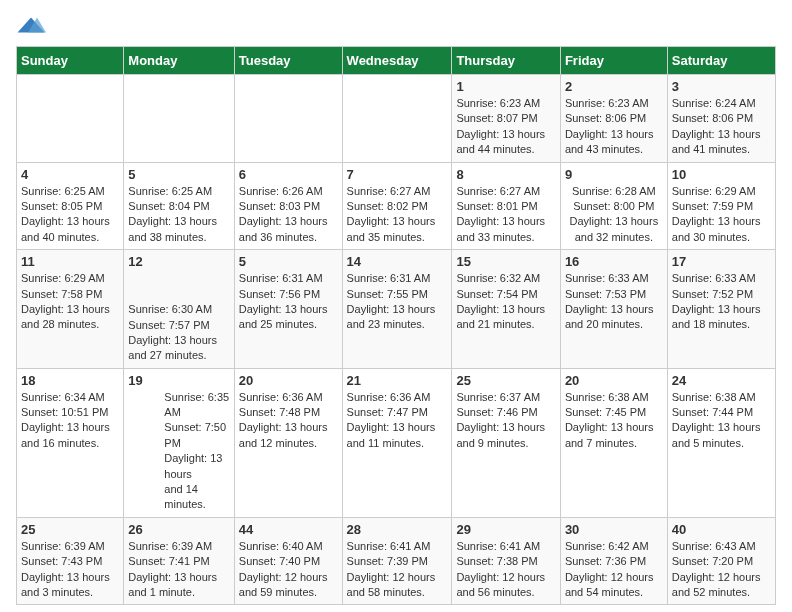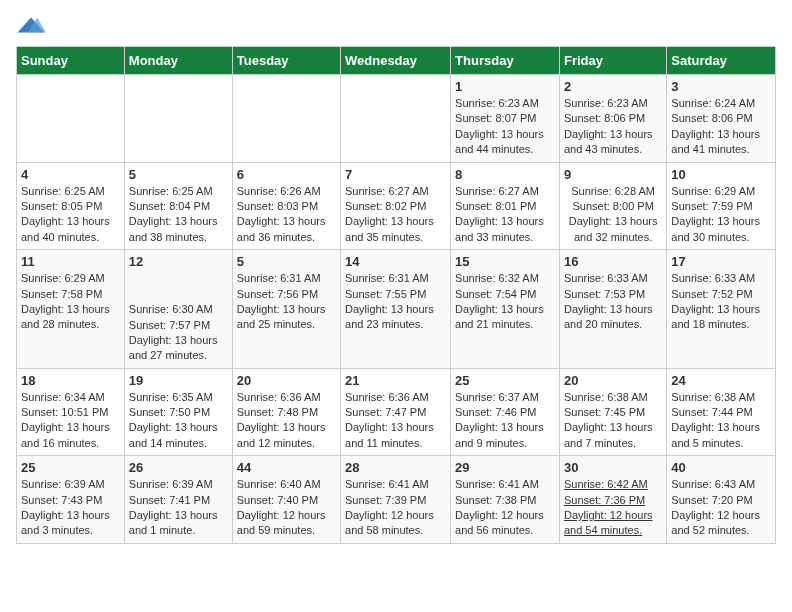--- a/index.html
+++ b/index.html
@@ -251,21 +251,21 @@
       <tr>
         <td>
           <div class="day-number">18</div>
           <div class="day-info" style="white-space: pre-line;">Sunrise: 6:34 AM
 Sunset: 10:51 PM
 Daylight: 13 hours
 and 16 minutes.</div>
         </td>
         <td>
           <div class="day-number">19</div>
-          <div class="day-info" style="white-space: pre-line;">Sunrise: 6:35 AM
+          <div class="day-info" style="white-space: pre-line; margin-left: 36px;">Sunrise: 6:35 AM
 Sunset: 7:50 PM
 Daylight: 13 hours
 and 14 minutes.</div>
         </td>
         <td>
           <div class="day-number">20</div>
           <div class="day-info" style="white-space: pre-line;">Sunrise: 6:36 AM
 Sunset: 7:48 PM
 Daylight: 13 hours
 and 12 minutes.</div>
@@ -330,21 +330,21 @@
         </td>
         <td>
           <div class="day-number">29</div>
           <div class="day-info" style="white-space: pre-line;">Sunrise: 6:41 AM
 Sunset: 7:38 PM
 Daylight: 12 hours
 and 56 minutes.</div>
         </td>
         <td>
           <div class="day-number">30</div>
-          <div class="day-info" style="white-space: pre-line; text-decoration: underline;">Sunrise: 6:42 AM
+          <div class="day-info" style="white-space: pre-line;">Sunrise: 6:42 AM
 Sunset: 7:36 PM
 Daylight: 12 hours
 and 54 minutes.</div>
         </td>
         <td>
           <div class="day-number">40</div>
           <div class="day-info" style="white-space: pre-line;">Sunrise: 6:43 AM
 Sunset: 7:20 PM
 Daylight: 12 hours
 and 52 minutes.</div>

